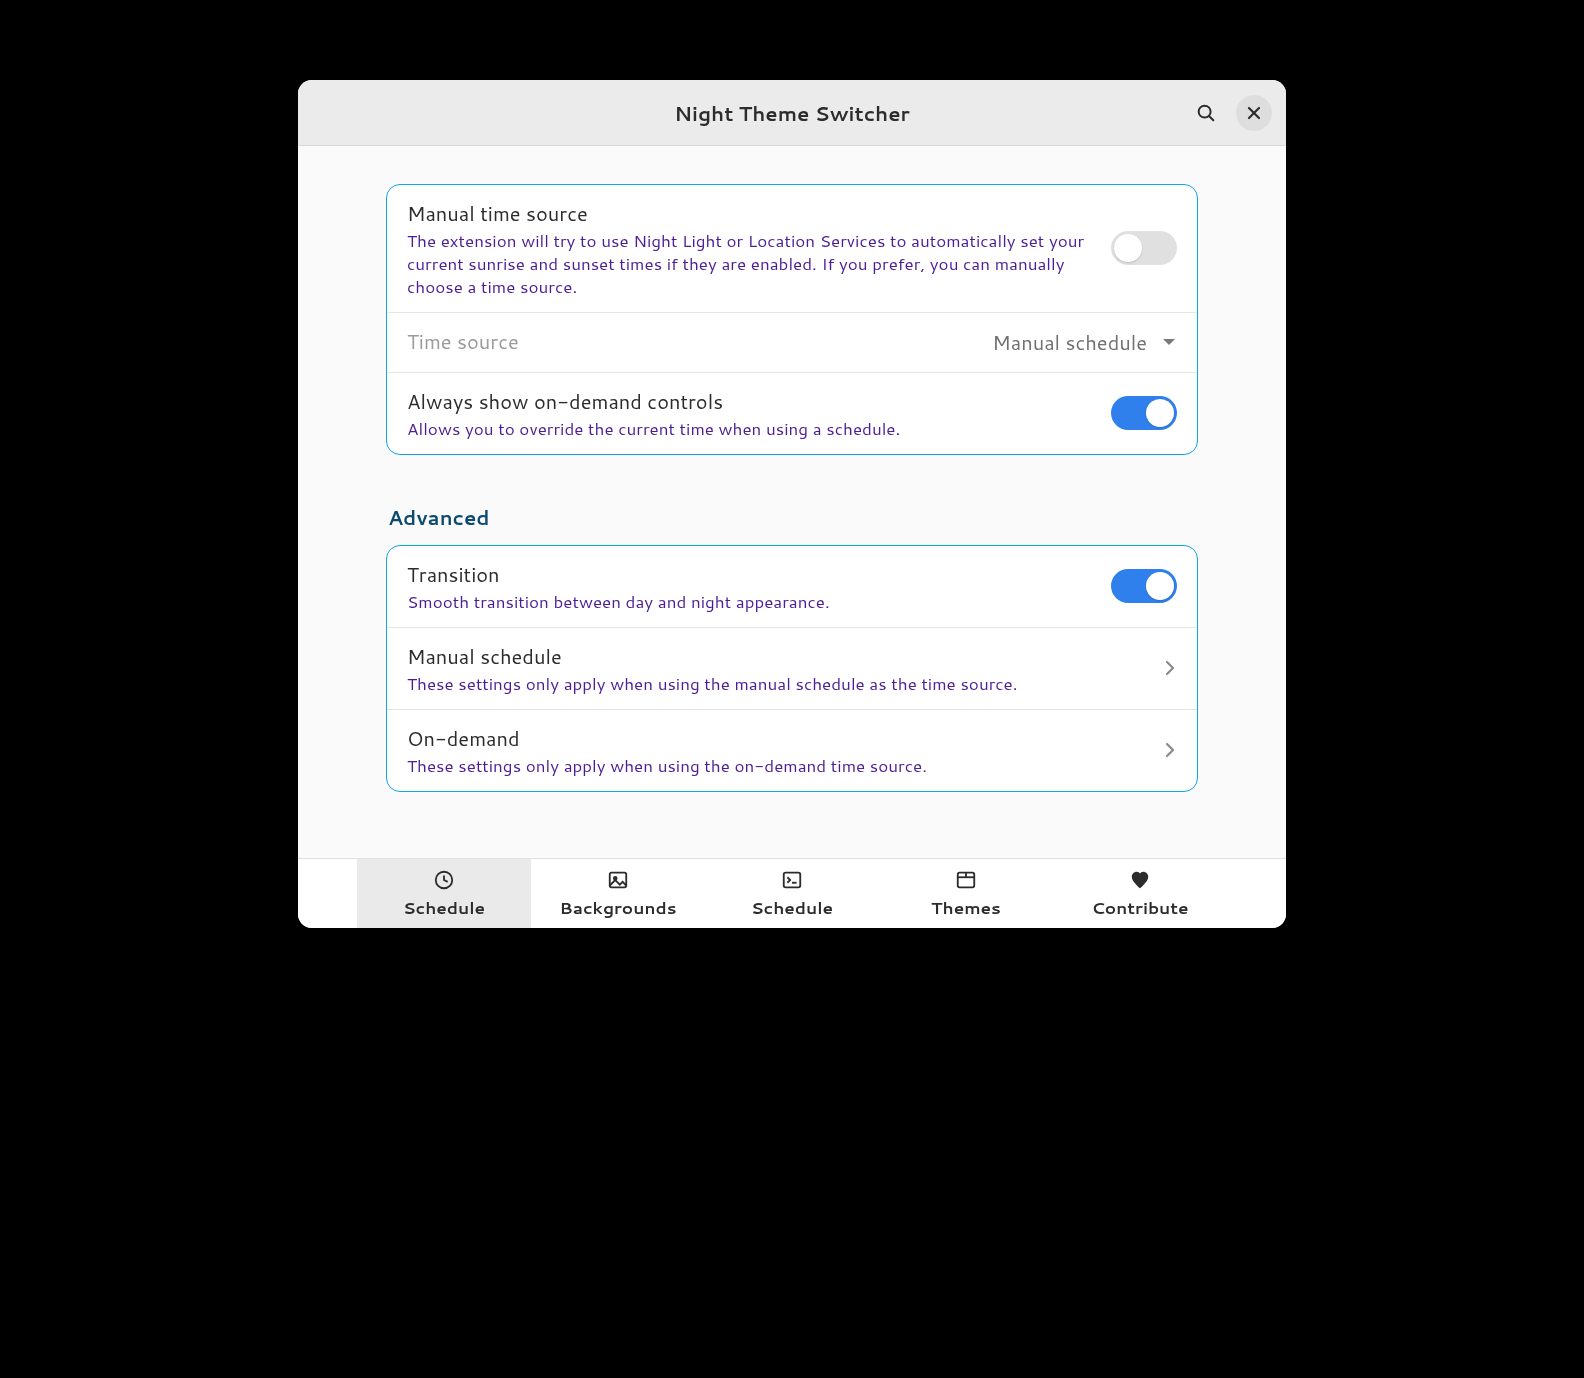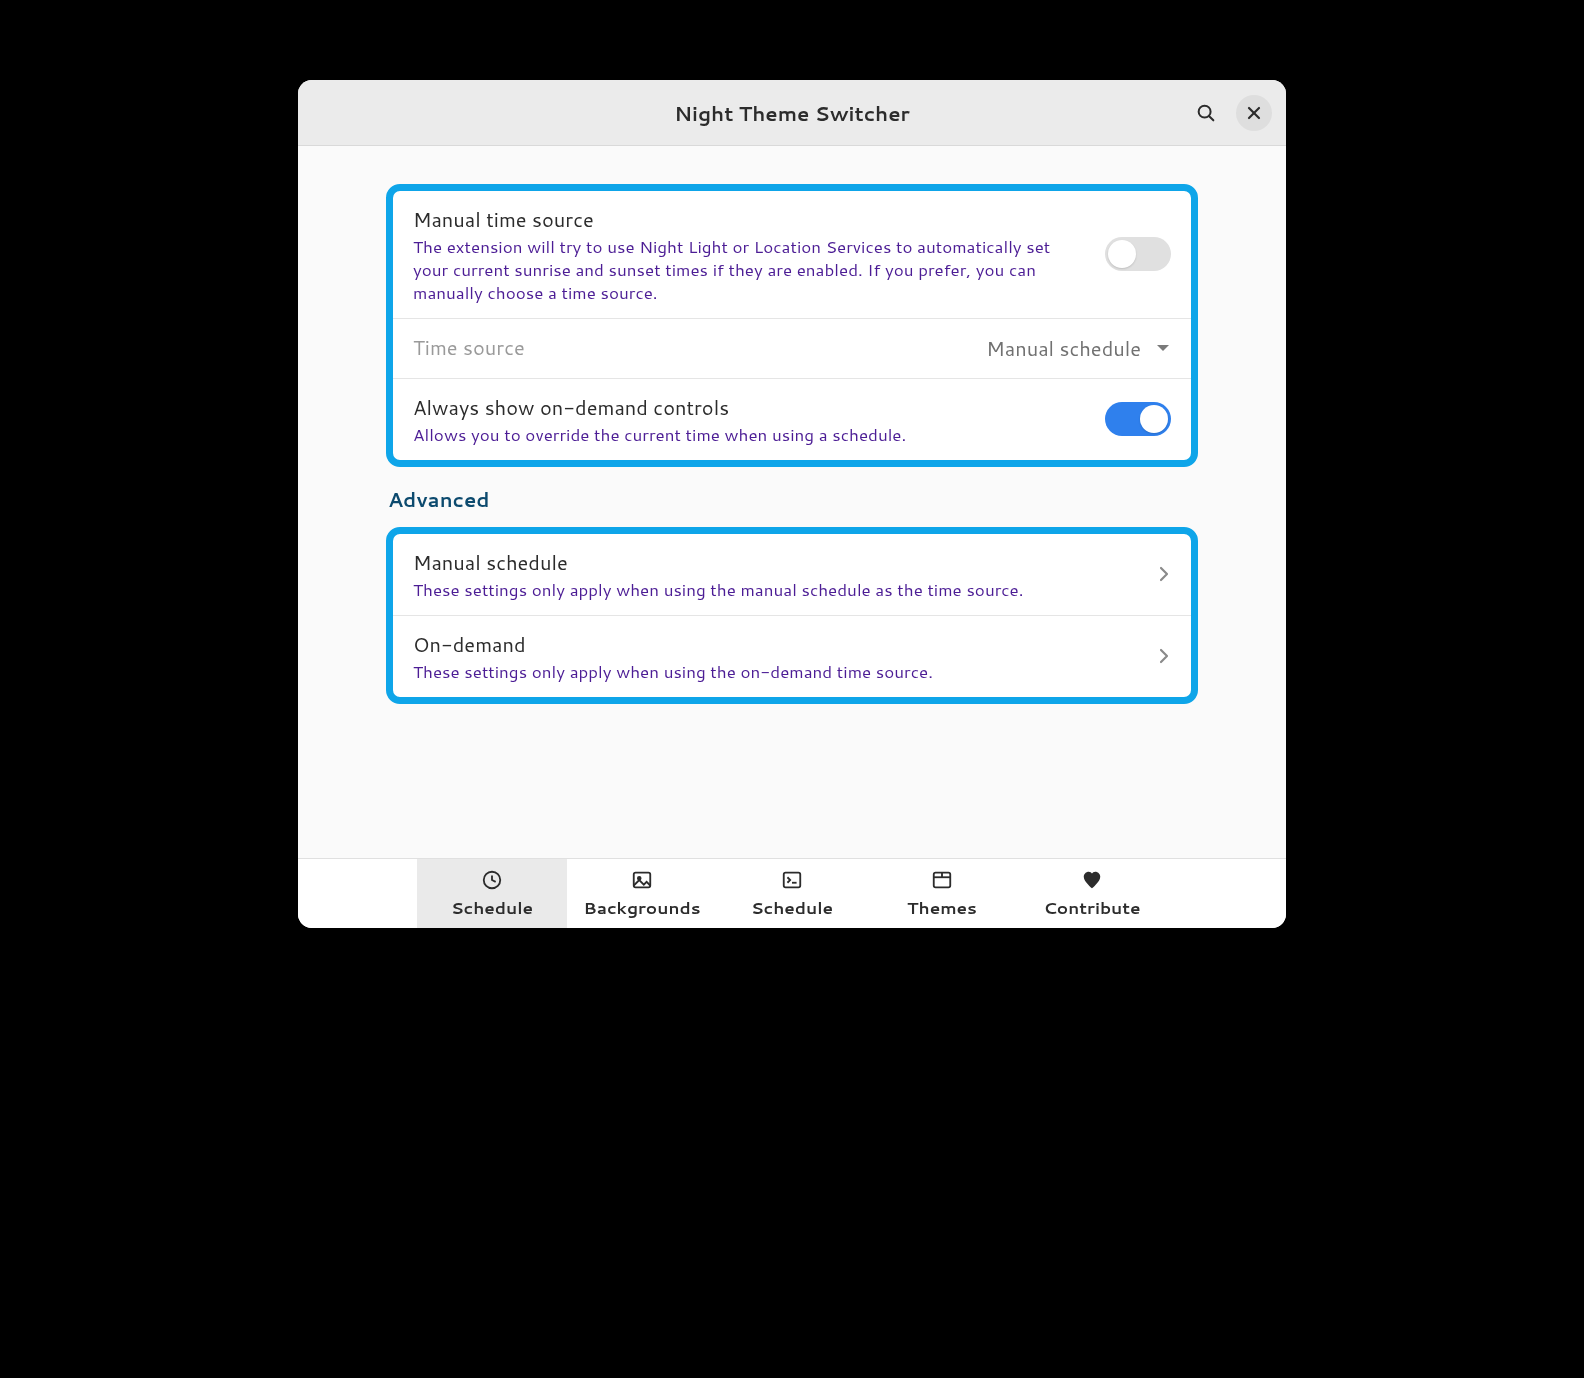--- a/index.html
+++ b/index.html
@@ -62,24 +62,24 @@
     .icon-btn.close {
       background: #dedede;
     }
     .content {
       flex: 1;
       overflow-y: auto;
       padding: 38px 88px 20px 88px;
     }
     .group {
       background: #fff;
-      border: 7px solid #0ea5e9;
+      border: 1px solid #0ea5e9;
       border-radius: 14px;
       overflow: hidden;
-      margin-bottom: 18px;
+      margin-bottom: 48px;
     }
     .row {
       padding: 14px 20px;
       display: flex;
       align-items: center;
       justify-content: space-between;
       gap: 20px;
       min-height: 60px;
     }
     .row + .row {
@@ -152,21 +152,21 @@
     }
     .bottombar {
       height: 70px;
       background: #fff;
       border-top: 1px solid #e0e0e0;
       display: flex;
       justify-content: center;
       align-items: stretch;
     }
     .tab {
-      width: 150px;
+      width: 174px;
       display: flex;
       flex-direction: column;
       align-items: center;
       justify-content: center;
       gap: 4px;
       cursor: pointer;
       font-size: 17px;
       font-weight: 600;
       color: #2c2c2c;
     }
@@ -231,20 +231,29 @@
         </div>
         <div class="switch on">
           <div class="switch-knob"></div>
         </div>
       </div>
     </div>
 
     <div class="section-heading">Advanced</div>
 
     <div class="group">
+      <div class="row">
+        <div class="row-text">
+          <div class="row-title">Transition</div>
+          <div class="row-sub">Smooth transition between day and night appearance.</div>
+        </div>
+        <div class="switch on">
+          <div class="switch-knob"></div>
+        </div>
+      </div>
       <div class="row nav">
         <div class="row-text">
           <div class="row-title">Manual schedule</div>
           <div class="row-sub">These settings only apply when using the manual schedule as the time source.</div>
         </div>
         <svg class="chevron-right" width="14" height="20" viewBox="0 0 14 20" fill="none" stroke="#8a8a8a" stroke-width="2.2" stroke-linecap="round" stroke-linejoin="round">
           <polyline points="4,4 10,10 4,16"></polyline>
         </svg>
       </div>
       <div class="row nav">

